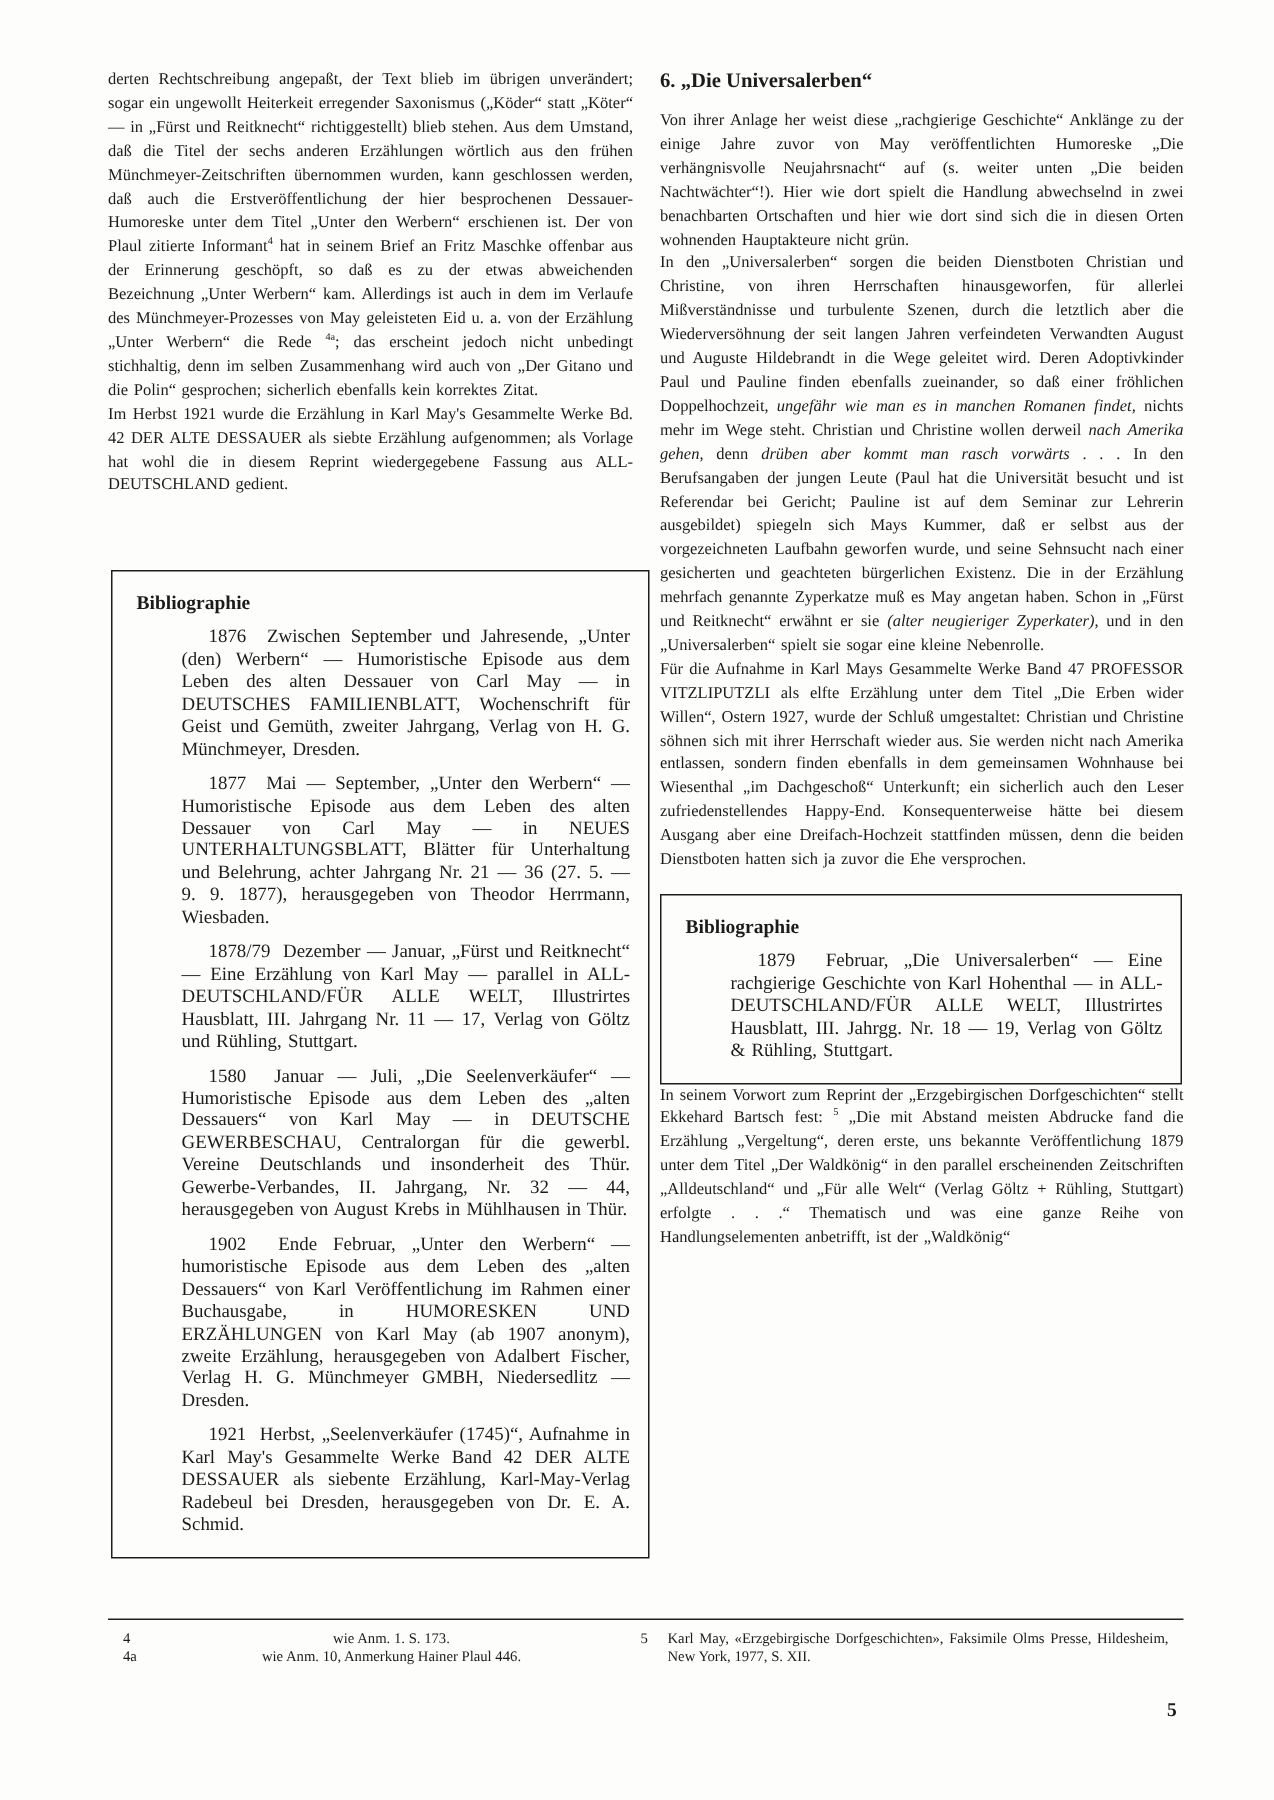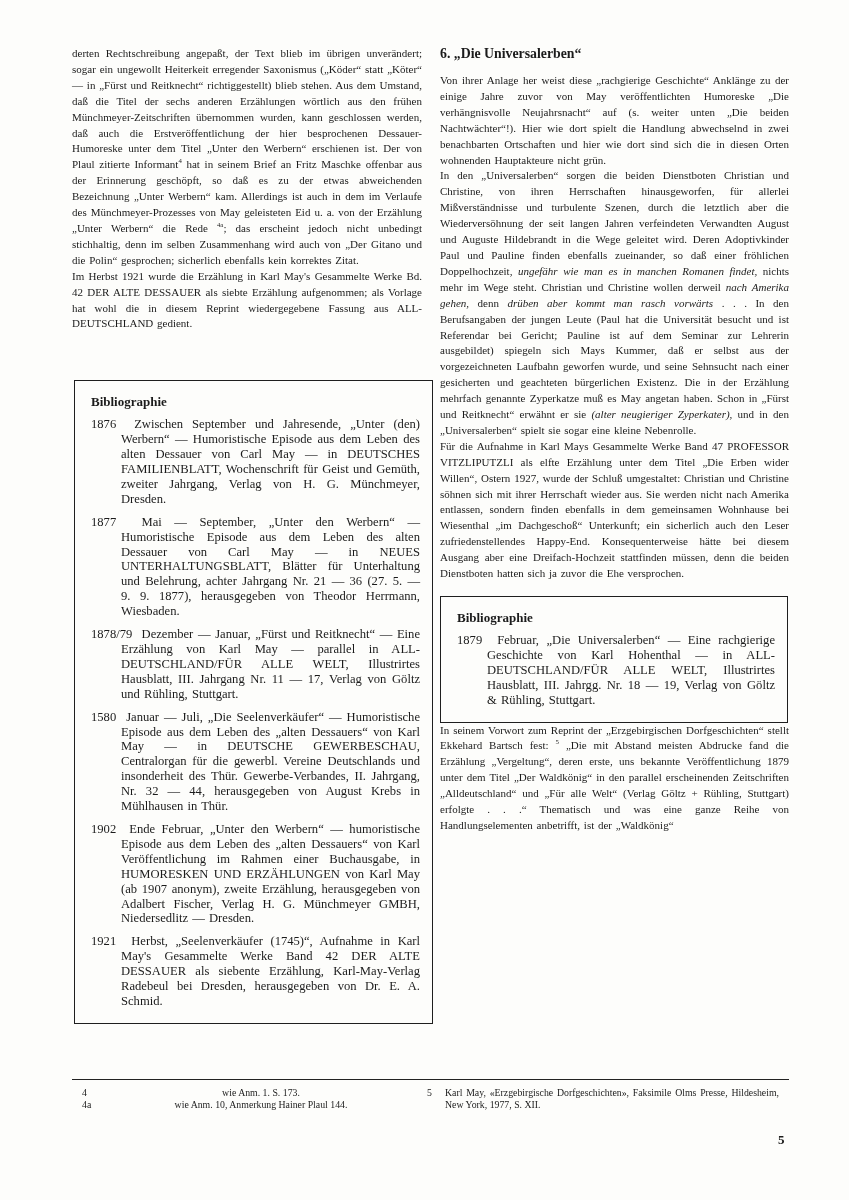--- a/index.html
+++ b/index.html
@@ -62,21 +62,21 @@
   }
   .bib-entry{
     margin:8px 0 0 0;
     font-size:12.6px;
     line-height:14.9px;
     text-align:justify;
     padding-left:30px;
     text-indent:-30px;
     word-spacing:1px;
   }
-  .bib-year{font-style:normal;}
+  .bib-year{font-style:normal;margin-left:48px;}
   .footnotes{
     position:absolute;
     left:72px;top:1079px;
     width:717px;
     border-top:1.5px solid #222;
     padding-top:7px;
     display:flex;
   }
   .fn-col-left{width:350px;padding-left:10px;box-sizing:border-box;}
   .fn-col-right{width:357px;margin-left:0;padding-left:5px;box-sizing:border-box;}
@@ -126,21 +126,21 @@
   </div>
 
   <div class="footnotes">
     <div class="fn-col-left">
       <div class="fn-row">
         <span class="fn-num">4</span>
         <span class="fn-text">wie Anm. 1. S. 173.</span>
       </div>
       <div class="fn-row">
         <span class="fn-num">4a</span>
-        <span class="fn-text">wie Anm. 10, Anmerkung Hainer Plaul 144.</span>
+        <span class="fn-text">wie Anm. 10, Anmerkung Hainer Plaul 446.</span>
       </div>
     </div>
     <div class="fn-col-right">
       <div class="fn-row">
         <span class="fn-num">5</span>
         <span class="fn-text-justify">Karl May, «Erzgebirgische Dorfgeschichten», Faksimile Olms Presse, Hildesheim, New York, 1977, S. XII.</span>
       </div>
     </div>
   </div>
 

